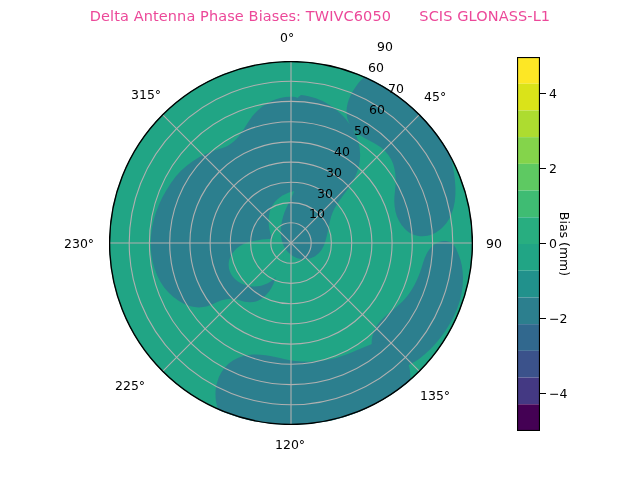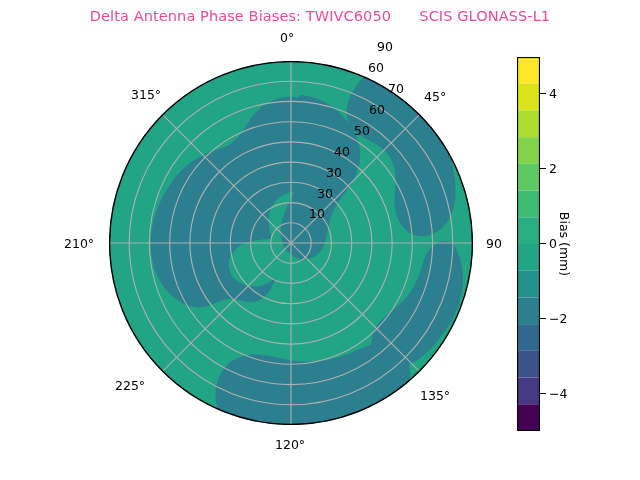--- a/index.html
+++ b/index.html
@@ -214,21 +214,21 @@
     <span class="radial-label" style="left:259px; top:-1px;">60</span>
     <span class="radial-label" style="left:268px; top:-22px;">90</span>
   </div>
 
   <span class="angle-label" style="left:280px; top:30px;">0°</span>
   <span class="angle-label" style="left:424px; top:89px;">45°</span>
   <span class="angle-label" style="left:486px; top:236px;">90</span>
   <span class="angle-label" style="left:420px; top:388px;">135°</span>
   <span class="angle-label" style="left:275px; top:437px;">120°</span>
   <span class="angle-label" style="left:115px; top:378px;">225°</span>
-  <span class="angle-label" style="left:64px; top:236px;">210°</span>
+  <span class="angle-label" style="left:64px; top:236px;">230°</span>
   <span class="angle-label" style="left:131px; top:87px;">315°</span>
 
   <div id="colorbar-wrap">
     <svg id="colorbar-svg" viewBox="0 0 23 374" preserveAspectRatio="none">
 
       <rect x="0" y="0" width="23" height="26.71" fill="#fde725"></rect>
       <rect x="0" y="26.71" width="23" height="26.71" fill="#dae319"></rect>
       <rect x="0" y="53.43" width="23" height="26.71" fill="#addc30"></rect>
       <rect x="0" y="80.14" width="23" height="26.71" fill="#84d44b"></rect>
       <rect x="0" y="106.86" width="23" height="26.71" fill="#5ec962"></rect>

